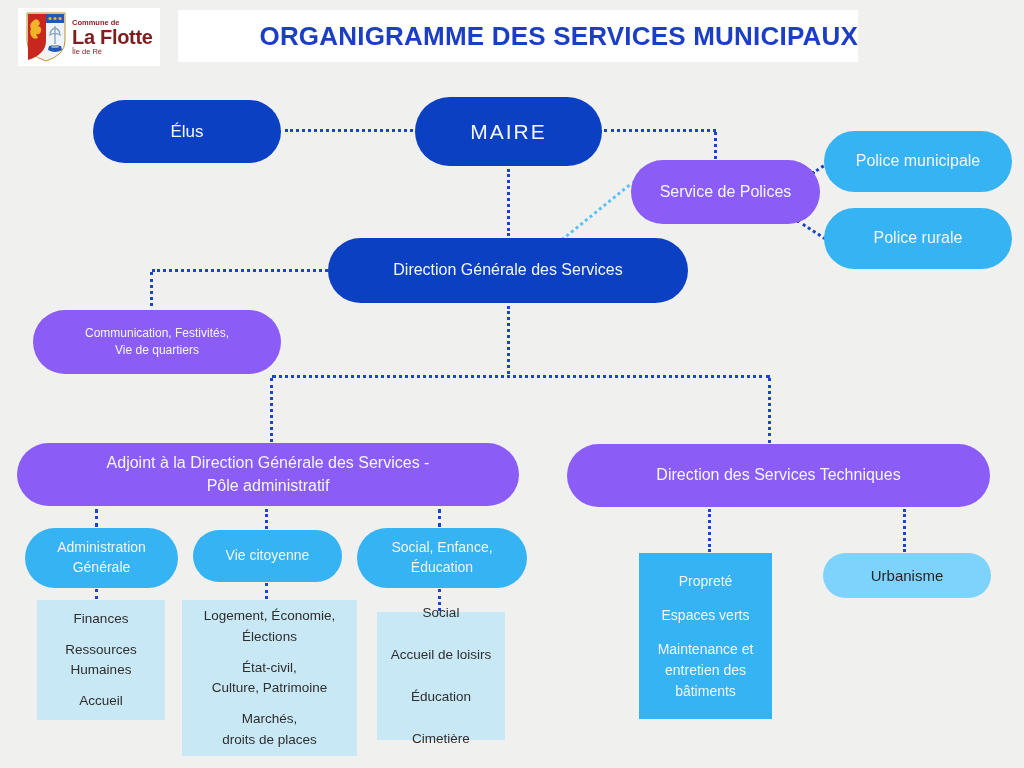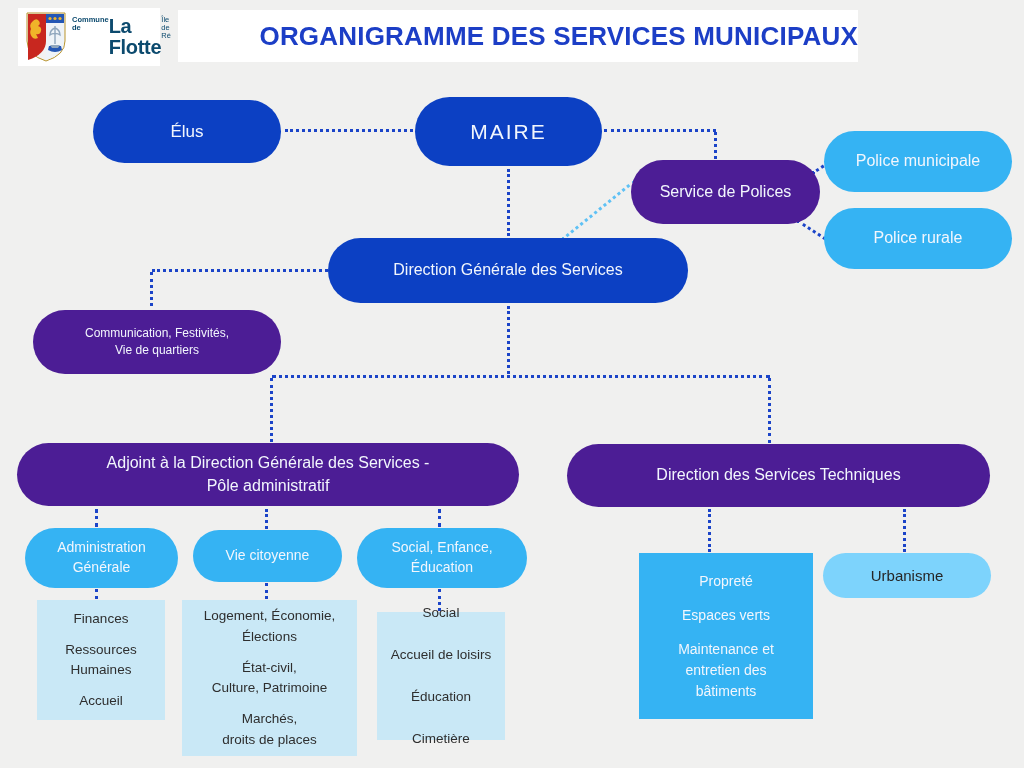--- a/index.html
+++ b/index.html
@@ -1,31 +1,31 @@
 <!DOCTYPE html>
 <html><head>
 <meta charset="utf-8">
 <style>
   html,body { margin:0; padding:0; }
   body { font-family:"Liberation Sans", sans-serif; background:#f0f0ef; }
   .canvas { position:relative; width:1024px; height:768px; background:#f0f0ef; overflow:hidden; }
 
   
   .logo-box { position:absolute; left:18px; top:8px; width:142px; height:58px; background:#ffffff; display:flex; align-items:center; gap:6px; padding-left:8px; box-sizing:border-box; }
-  .logo-text { display:flex; flex-direction:row; line-height:1.05; color:#0c4a6e;justify-content:flex-end; }
+  .logo-text { display:flex; flex-direction:column; line-height:1.05; color:#7f1d1d;justify-content:flex-end; }
   .logo-commune { font-size:7.5px; font-weight:bold; }
   .logo-name { font-size:20px; font-weight:bold; letter-spacing:-0.3px; }
   .logo-island { font-size:7.5px; }
   .title-box { position:absolute; left:178px; top:10px; width:680px; height:52px; background:#ffffff; display:flex; align-items:center; justify-content:flex-end; }
   .title-text { color:#1c3ec6; font-size:26px; font-weight:800; letter-spacing:0.2px; }
 
   
   .pill { position:absolute; display:flex; align-items:center; justify-content:center; text-align:center; color:#f2f6fd; white-space:pre-line; line-height:1.4; }
   .dark { background:#0c40c3; }
-  .peri { background:#4c1d95; }
+  .peri { background:#8b5cf6; }
   .sky  { background:#35b3f3; }
 
   .elus   { left:93px;  top:100px; width:188px; height:63px; border-radius:32px; font-size:17px; }
   .maire  { left:415px; top:97px;  width:187px; height:69px; border-radius:35px; font-size:21px; letter-spacing:2px; }
   .spol   { left:631px; top:160px; width:189px; height:64px; border-radius:32px; font-size:16px; }
   .pmun   { left:824px; top:131px; width:188px; height:61px; border-radius:31px; font-size:16px; }
   .prur   { left:824px; top:208px; width:188px; height:61px; border-radius:31px; font-size:16px; }
   .dgs    { left:328px; top:238px; width:360px; height:65px; border-radius:33px; font-size:16px; }
   .comm   { left:33px;  top:310px; width:248px; height:64px; border-radius:38px; font-size:12px; }
   .adjoint{ left:17px;  top:443px; width:502px; height:63px; border-radius:32px; font-size:16px; }
@@ -33,21 +33,21 @@
   .admin  { left:25px;  top:528px; width:153px; height:60px; border-radius:30px; font-size:14px; }
   .viecit { left:193px; top:530px; width:149px; height:52px; border-radius:26px; font-size:14px; }
   .socenf { left:357px; top:528px; width:170px; height:60px; border-radius:30px; font-size:14px; }
   .urba   { left:823px; top:553px; width:168px; height:45px; border-radius:23px; font-size:15px; background:#7dd3fc; color:#262626; }
 
   .listbox { position:absolute; background:#c9e8f6; color:#2e2e2e; display:flex; flex-direction:column; align-items:center; justify-content:center; text-align:center; box-sizing:border-box; }
   .listbox .item { white-space:pre-line; font-size:13.5px; line-height:1.5; }
   .box-fin { left:37px;  top:600px; width:128px; height:120px; gap:11px; }
   .box-log { left:182px; top:600px; width:175px; height:156px; gap:11px; }
   .box-soc { left:377px; top:612px; width:128px; height:128px; gap:22px; }
-  .box-pro { left:639px; top:553px; width:174px; height:166px; gap:13px; background:#35b3f3; color:#f2f6fd; }
+  .box-pro { left:639px; top:553px; width:133px; height:166px; gap:13px; background:#35b3f3; color:#f2f6fd; }
   .box-pro .item { font-size:14px; }
 
   
   .dh { position:absolute; height:0; border-top:3px dotted #1b44c8; }
   .dv { position:absolute; width:0;  border-left:3px dotted #1b44c8; }
   .light { border-color:#5ec1f5; }
   .rot { transform-origin:left center; }
 
   
   .shield { width:40px; height:50px; flex:0 0 auto; }

